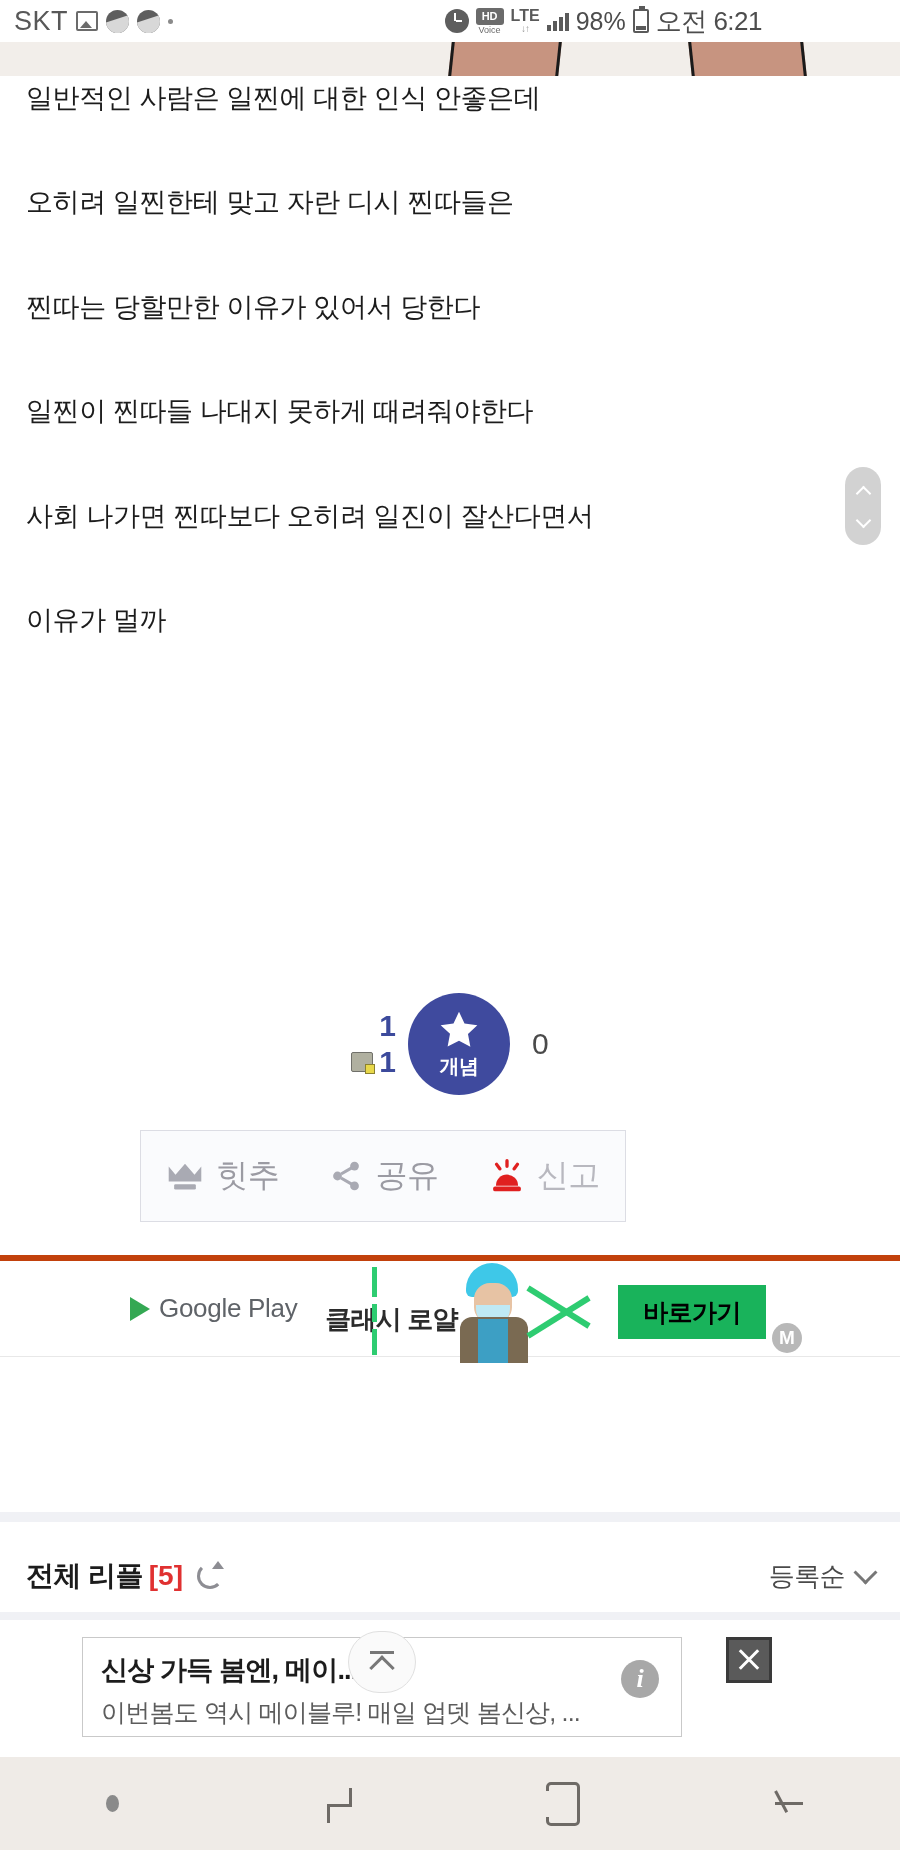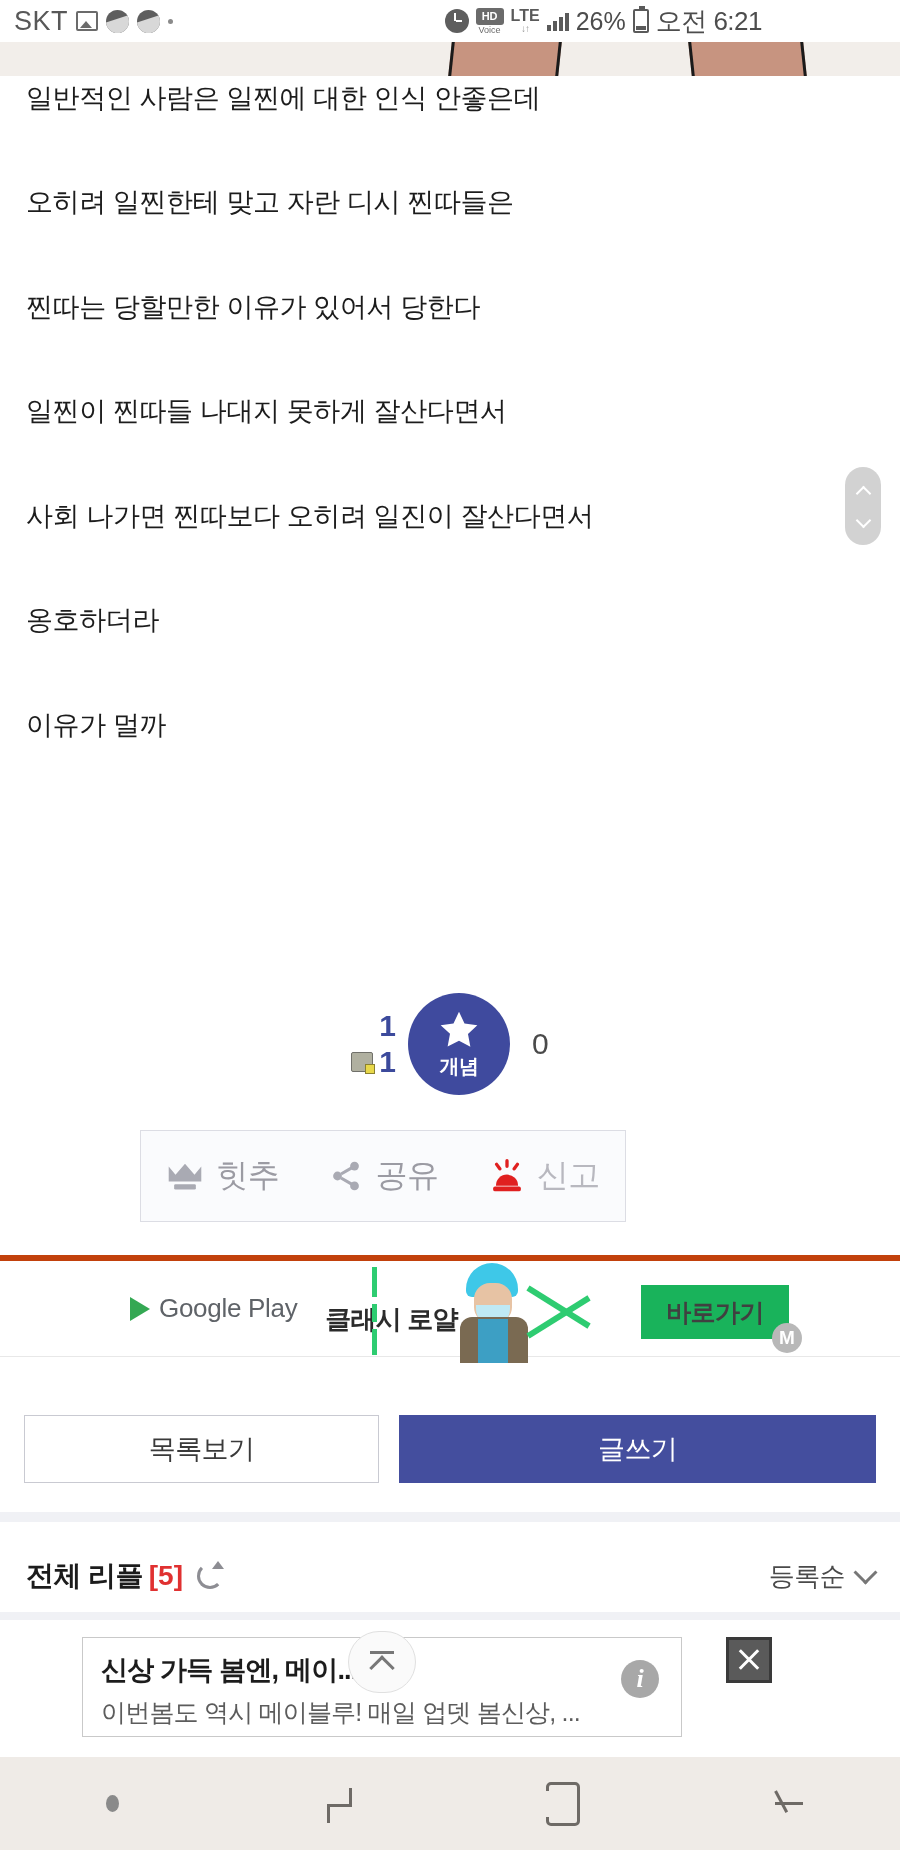--- a/index.html
+++ b/index.html
@@ -136,22 +136,22 @@
     border-radius: 0 0 16px 16px; }
   .gp-body { position:absolute; left:20px; top:56px; width:68px; height:46px; background:#7a6a52;
     border-radius: 12px 12px 0 0; }
   .gp-vest { position:absolute; left:38px; top:58px; width:30px; height:44px; background:#3d9fc4; }
   .gp-arrow { position: absolute; left: 520px; top: 2px; width: 80px; height: 96px; }
   .gp-arrow::before, .gp-arrow::after { content:""; position:absolute; left:8px; width:72px; height:6px;
     background:#2ecc71; }
   .gp-arrow::before { top: 22px; transform: rotate(32deg); transform-origin: left center; }
   .gp-arrow::after { top: 70px; transform: rotate(-32deg); transform-origin: left center; }
   .gp-cta { position: absolute; left: 618px; top: 24px; width: 148px; height: 54px;
-    background: #19b35b; color: #404040; font-size: 25px; font-weight: bold;
-    display: flex; align-items: center; justify-content: center; letter-spacing: -0.6px; cursor: pointer; margin-left: 23px; }
+    background: #19b35b; color: #000000; font-size: 25px; font-weight: bold;
+    display: flex; align-items: center; justify-content: center; letter-spacing: -0.6px; cursor: pointer; }
   .gp-m { position: absolute; left: 772px; top: 62px; width: 30px; height: 30px; border-radius: 50%;
     background: #b8b8b8; color: #fff; font-size: 19px; display:flex; align-items:center;
     justify-content:center; font-weight: bold; }
 
   
   .btn-row { position: absolute; top: 1415px; left: 0; width: 900px;
     display: flex; gap: 20px; padding: 0 24px; }
   .btn-list { flex: 1 1 0; height: 68px; border: 1px solid #c9cad2; background: #fff;
     color: #3a3a3a; font-size: 27px; display:flex; align-items:center; justify-content:center;
     letter-spacing: -0.6px; cursor: pointer; }
@@ -244,38 +244,37 @@
       <span class="lte-wrap">
         <span class="lte-txt">LTE</span>
         <span class="lte-arrows">↓↑</span>
       </span>
       <span class="sig-bars">
           <i></i>
           <i></i>
           <i></i>
           <i></i>
         </span>
-      <span class="sb-batt-pct">26%</span>
+      <span class="sb-batt-pct">98%</span>
       <span class="batt"></span>
       <span class="sb-time">오전 6:21</span>
     </div>
   </div>
 
   <div class="img-strip">
     <div class="leg a"></div>
     <div class="leg b"></div>
   </div>
 
   <div class="post-body">
     <div class="post-line">일반적인 사람은 일찐에 대한 인식 안좋은데</div>
     <div class="post-line">오히려 일찐한테 맞고 자란 디시 찐따들은</div>
     <div class="post-line">찐따는 당할만한 이유가 있어서 당한다</div>
-    <div class="post-line">일찐이 찐따들 나대지 못하게 잘산다면서</div>
+    <div class="post-line">일찐이 찐따들 나대지 못하게 때려줘야한다</div>
     <div class="post-line">사회 나가면 찐따보다 오히려 일진이 잘산다면서</div>
-    <div class="post-line">옹호하더라</div>
     <div class="post-line">이유가 멀까</div>
   </div>
 
   <div class="scroll-widget">
     <span class="chev up"></span>
     <span class="chev down"></span>
   </div>
 
   <div class="vote-sec">
     <div class="vote-row">
@@ -339,24 +338,20 @@
         <span class="gp-face"></span>
         <span class="gp-beard"></span>
       <span class="gp-body"></span>
         <span class="gp-vest"></span>
     </div>
     <div class="gp-arrow"></div>
     <div class="gp-cta">바로가기</div>
     <div class="gp-m">M</div>
   </div>
 
-  <div class="btn-row">
-    <div class="btn-list">목록보기</div>
-    <div class="btn-write">글쓰기</div>
-  </div>
 
   <div class="thick-div"></div>
 
   <div class="cmt-head">
     <span class="cmt-title">전체 리플</span>
     <span class="cmt-count">[5]</span>
     <span class="refresh-ico"></span>
     <span class="sort-wrap">
       <span class="sort-lbl">등록순</span>
       <span class="sort-chev"></span>

